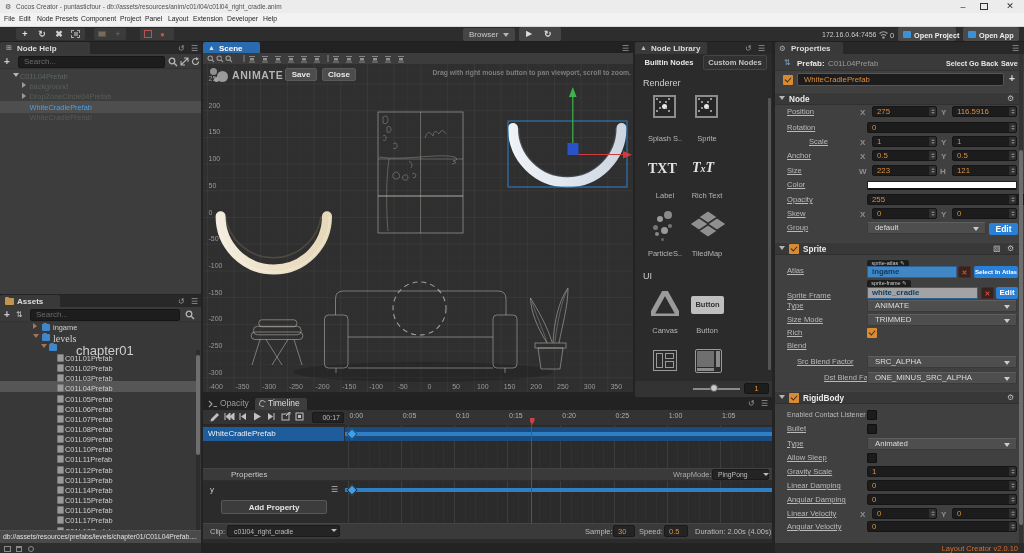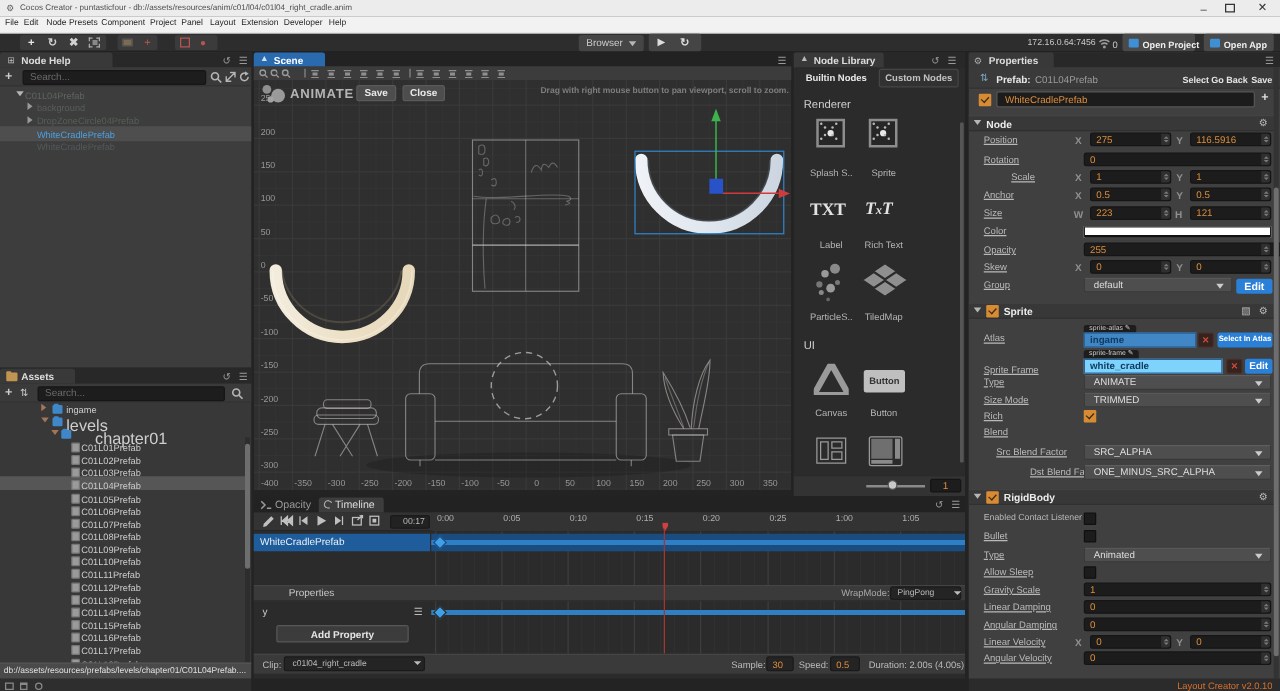--- a/index.html
+++ b/index.html
@@ -116,21 +116,21 @@
       <circle cx="4" cy="4" r="2.8" stroke="#b5b5b5" fill="none" stroke-width="1.3"></circle>
       <path d="M6.2 6.2 L9 9" stroke="#b5b5b5" stroke-width="1.4"></path>
     </svg>
 <div style="left:33px;top:323px;width:0px;height:0px;border-top:3.5px solid transparent;border-bottom:3.5px solid transparent;border-left:4.5px solid #a5755a;"></div>
 <div style="left:42px;top:324px;width:8px;height:6.5px;background:#3f87c9;border-radius:1px;"></div>
 <div style="left:43px;top:323px;width:4px;height:2px;background:#3f87c9;border-radius:1px 1px 0 0;"></div>
 <div class="t" style="left:53px;top:322.5px;color:#cfcfcf;font-size:7.4px;">ingame</div>
 <div style="left:33px;top:334px;width:0px;height:0px;border-left:3.5px solid transparent;border-right:3.5px solid transparent;border-top:4.5px solid #a5755a;"></div>
 <div style="left:42px;top:334px;width:8px;height:6.5px;background:#3f87c9;border-radius:1px;"></div>
 <div style="left:43px;top:333px;width:4px;height:2px;background:#3f87c9;border-radius:1px 1px 0 0;"></div>
-<div class="t" style="left:53px;top:332.5px;color:#cfcfcf;font-size:13px;">levels</div>
+<div class="t" style="left:53px;top:332.5px;color:#cfcfcf;font-size:10px;font-family:Liberation Serif, serif;">levels</div>
 <div style="left:41px;top:344px;width:0px;height:0px;border-left:3.5px solid transparent;border-right:3.5px solid transparent;border-top:4.5px solid #a5755a;"></div>
 <div style="left:49px;top:344px;width:8px;height:6.5px;background:#3f87c9;border-radius:1px;"></div>
 <div style="left:50px;top:343px;width:4px;height:2px;background:#3f87c9;border-radius:1px 1px 0 0;"></div>
 <div class="t" style="left:76px;top:342.5px;color:#cfcfcf;font-size:13px;">chapter01</div>
 <div style="left:0px;top:381px;width:197px;height:11px;background:#565656;"></div>
 <div style="left:57px;top:354px;width:7px;height:8px;background:#9a9a9a;border-radius:1px;border:1px solid #777;"></div>
 <div class="t" style="left:65px;top:353.5px;color:#cccccc;font-size:7.4px;">C01L01Prefab</div>
 <div style="left:57px;top:364px;width:7px;height:8px;background:#9a9a9a;border-radius:1px;border:1px solid #777;"></div>
 <div class="t" style="left:65px;top:363.5px;color:#cccccc;font-size:7.4px;">C01L02Prefab</div>
 <div style="left:57px;top:374px;width:7px;height:8px;background:#9a9a9a;border-radius:1px;border:1px solid #777;"></div>
@@ -598,21 +598,21 @@
 <div class="t" style="left:803px;top:244.5px;color:#ececec;font-size:8.2px;font-weight:bold;">Sprite</div>
 <div style="left:1007px;top:244px;width:9px;height:9px;color:#bbb;font-size:8px;">⚙</div>
 <div style="left:993px;top:244px;width:9px;height:9px;color:#bbb;font-size:8px;">▧</div>
 <div class="lbl t" style="left:787px;top:266px;">Atlas</div>
 <div style="left:867px;top:259.5px;width:42px;height:7px;background:#1d1d1d;border-radius:2px 2px 0 0;color:#ccc;font-size:5.5px;line-height:7px;text-align:center;">sprite-atlas ✎</div>
 <div style="left:867px;top:266px;width:90px;height:12px;background:#4187c5;border:1px solid #2d6296;color:#103c63;font-size:7.8px;font-weight:bold;line-height:10.5px;padding-left:4px;">ingame</div>
 <div style="left:958px;top:266px;width:13px;height:12px;background:#35231f;border:1px solid #4c2b24;border-radius:2px;color:#cf4b3f;font-size:7px;font-weight:bold;text-align:center;line-height:11px;">✕</div>
 <div class="bluebtn" style="left:974px;top:266px;width:44px;height:12px;line-height:12px;font-size:6.2px;white-space:nowrap;">Select In Atlas</div>
 <div class="lbl t" style="left:787px;top:291px;">Sprite Frame</div>
 <div style="left:867px;top:279.5px;width:44px;height:7px;background:#1d1d1d;border-radius:2px 2px 0 0;color:#ccc;font-size:5.5px;line-height:7px;text-align:center;">sprite-frame ✎</div>
-<div style="left:867px;top:286.5px;width:111px;height:12px;background:#7dd3fc;border:1px solid #2d6296;color:#103c63;font-size:7.8px;font-weight:bold;line-height:10.5px;padding-left:4px;">white_cradle</div>
+<div style="left:867px;top:286.5px;width:111px;height:12px;background:#a3a3a3;border:1px solid #2d6296;color:#103c63;font-size:7.8px;font-weight:bold;line-height:10.5px;padding-left:4px;">white_cradle</div>
 <div style="left:981px;top:286.5px;width:13px;height:12px;background:#35231f;border:1px solid #4c2b24;border-radius:2px;color:#cf4b3f;font-size:7px;font-weight:bold;text-align:center;line-height:11px;">✕</div>
 <div class="bluebtn" style="left:996px;top:286.5px;width:22px;height:12px;line-height:12px;font-size:8px;">Edit</div>
 <div class="lbl t" style="left:787px;top:301px;">Type</div>
 <div class="drop" style="left:867px;top:300px;width:150px;height:12px;">ANIMATE</div>
 <div class="lbl t" style="left:787px;top:315px;">Size Mode</div>
 <div class="drop" style="left:867px;top:314px;width:150px;height:12px;">TRIMMED</div>
 <div class="lbl t" style="left:787px;top:328px;">Rich</div>
 <div class="chk" style="left:867px;top:328px;width:10px;height:10px;"></div>
 <div class="lbl t" style="left:787px;top:341px;">Blend</div>
 <div class="lbl t" style="left:797px;top:357px;">Src Blend Factor</div>

